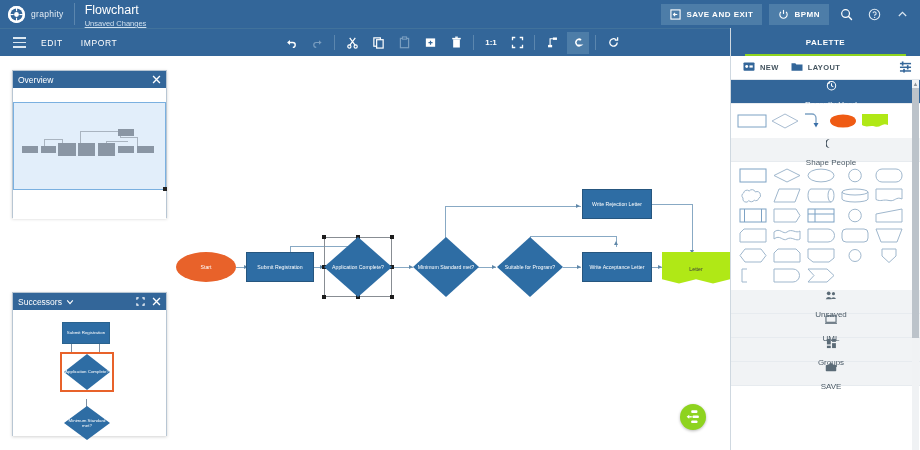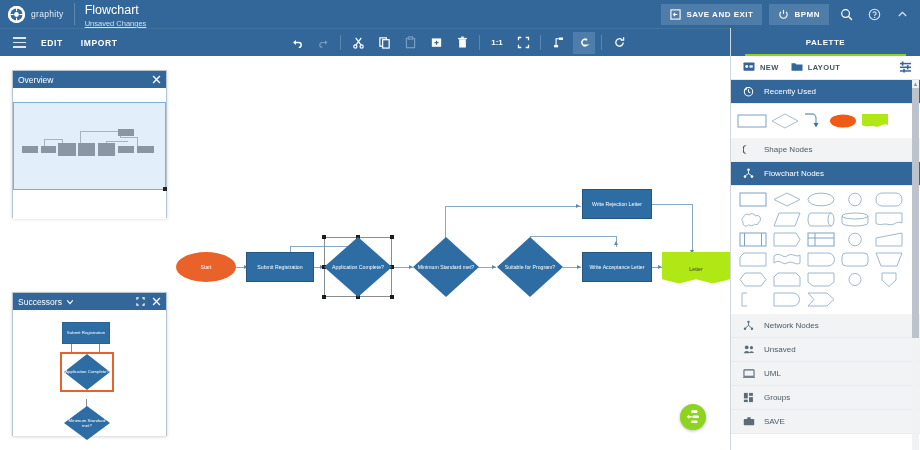--- a/index.html
+++ b/index.html
@@ -55,21 +55,21 @@
     position: absolute; left: 0; top: 28px; width: 920px; height: 28px;
     background: #336699; border-top: 1px solid #41729b;
     display: flex; align-items: center;
   }
   .hamburger {
     width: 26px; margin-left: 6px; display: flex; flex-direction: column;
     gap: 2.5px; cursor: pointer; align-items: center;
   }
   .hamburger i { display: block; width: 13px; height: 1.8px; background: #dce8f2; }
   .menu-item {
-    color: #ffffff; font-size: 8.5px; font-weight: bold; letter-spacing: .6px;
+    color: #ffffff; font-size: 8.5px; font-weight: normal; letter-spacing: .6px;
     padding: 6px 9px; cursor: pointer; text-align: center;
   }
   .tool-group { display: flex; align-items: center; }
   .tool-btn {
     width: 22px; height: 22px; margin: 0 2px;
     display: flex; align-items: center; justify-content: center; cursor: pointer;
   }
   .tool-btn.active { background: #4d7da8; }
   .tool-btn.disabled { opacity: .45; }
   .tool-sep { width: 1px; height: 15px; background: #5b86ae; margin: 0 4px; }
@@ -207,20 +207,21 @@
     padding: 0 6px; color: #44545f; font-size: 7.5px; font-weight: bold;
     letter-spacing: .4px;
   }
   .rtool-right { margin-left: auto; padding-right: 2px; cursor: pointer; }
 
   .plist { height: 370px; overflow: hidden; position: relative; }
   .psection {
     height: 24px; display: flex; align-items: center; gap: 9px;
     padding-left: 11px; cursor: pointer; font-size: 8px;
     border-bottom: 1px solid #e7ebef;
+    flex-direction: column;
   }
   .psection.collapsed { background: #f1f3f5; color: #4b5a66; }
   .psection.open { background: #336699; color: #ffffff; }
   .psec-ic { width: 13px; display: flex; justify-content: center; }
   .shape-grid {
     background: #ffffff; padding: 5px 6px 6px 7px;
     display: flex; flex-wrap: wrap; gap: 3px 4px;
   }
   .shape-cell {
     width: 30px; height: 17px; cursor: pointer;
@@ -310,21 +311,21 @@
 
   <div class="menubar">
     <div class="hamburger">
       <i></i>
         <i></i>
         <i></i>
     </div>
     <div class="menu-item">EDIT</div>
     <div class="menu-item">IMPORT</div>
 
-    <div class="tool-group" style="position:absolute; left:284px;justify-content:flex-end;">
+    <div class="tool-group" style="position:absolute; left:278px;justify-content:flex-end;">
       <div class="tool-btn">
         <svg width="13" height="13" viewBox="0 0 14 14">
           <path d="M3 7 h5.4 a2.6 2.6 0 0 1 0 5.2" fill="none" stroke="#fff" stroke-width="1.5"></path>
           <path d="M5.4 4.2 L2.4 7 L5.4 9.8" fill="#fff"></path>
         </svg>
       </div>
       <div class="tool-btn disabled">
         <svg width="13" height="13" viewBox="0 0 14 14">
           <path d="M11 7 h-5.4 a2.6 2.6 0 0 0 0 5.2" fill="none" stroke="#cfe0ef" stroke-width="1.3"></path>
           <path d="M8.6 4.5 L11.2 7 L8.6 9.5" fill="#cfe0ef"></path>
@@ -682,35 +683,24 @@
           </svg>
         </div>
       </div>
 
       <div class="psection collapsed">
         <span class="psec-ic">
           <svg width="11" height="11" viewBox="0 0 12 12">
             <path d="M4 1 a5 5 0 1 0 0 10 a5.5 5.5 0 0 1 0 -10" fill="#3c4b57"></path>
           </svg>
         </span>
-        <span>Shape Nodes</span>
-      </div>
-
-
-      <div class="psection open">
-        <span class="psec-ic">
-          <svg width="11" height="11" viewBox="0 0 12 12">
-            <circle cx="6" cy="2" r="1.4" fill="#fff"></circle>
-            <circle cx="2.2" cy="9.4" r="1.4" fill="#fff"></circle>
-            <circle cx="9.8" cy="9.4" r="1.4" fill="#fff"></circle>
-            <path d="M6 3.4 V6 M6 6 L2.6 8.4 M6 6 L9.4 8.4" stroke="#fff" stroke-width="1"></path>
-          </svg>
-        </span>
-        <span>Flowchart Nodes</span>
-      </div>
+        <span>Shape People</span>
+      </div>
+
+
 
       <div class="shape-grid">
         <div class="shape-cell">
           <svg width="28" height="15" viewBox="0 0 28 15">
               <rect x="1" y="1" width="26" height="13" fill="#fff" stroke="#7da2c4"></rect>
             </svg>
         </div>
         <div class="shape-cell">
           <svg width="28" height="15" viewBox="0 0 28 15">
               <path d="M14 1 L27 7.5 L14 14 L1 7.5 Z" fill="#fff" stroke="#9fb7cd"></path>
@@ -850,31 +840,20 @@
               <path d="M1 1 H20 a6.5 6.5 0 0 1 0 13 H1 Z" fill="#fff" stroke="#9fb7cd"></path>
             </svg>
         </div>
         <div class="shape-cell">
           <svg width="28" height="15" viewBox="0 0 28 15">
               <path d="M1 1 H20 L27 7.5 L20 14 H1 L7 7.5 Z" fill="#fff" stroke="#9fb7cd"></path>
             </svg>
         </div>
       </div>
 
-      <div class="psection collapsed">
-        <span class="psec-ic">
-          <svg width="11" height="11" viewBox="0 0 12 12">
-            <circle cx="6" cy="2" r="1.3" fill="#5b6b77"></circle>
-              <circle cx="2.2" cy="9.6" r="1.3" fill="#5b6b77"></circle>
-              <circle cx="9.8" cy="9.6" r="1.3" fill="#5b6b77"></circle>
-            <path d="M6 3.3 V6 M6 6 L2.6 8.6 M6 6 L9.4 8.6" stroke="#5b6b77" stroke-width="1"></path>
-          </svg>
-        </span>
-        <span>Network Nodes</span>
-      </div>
 
       <div class="psection collapsed">
         <span class="psec-ic">
           <svg width="12" height="11" viewBox="0 0 13 12">
             <circle cx="4" cy="3.6" r="2" fill="#5b6b77"></circle>
               <circle cx="9.2" cy="4" r="1.7" fill="#5b6b77"></circle>
             <path d="M0.8 10 a3.4 3.4 0 0 1 6.4 0 Z" fill="#5b6b77"></path>
             <path d="M6.4 9.8 a3 3 0 0 1 5.6 0 Z" fill="#5b6b77"></path>
           </svg>
         </span>

